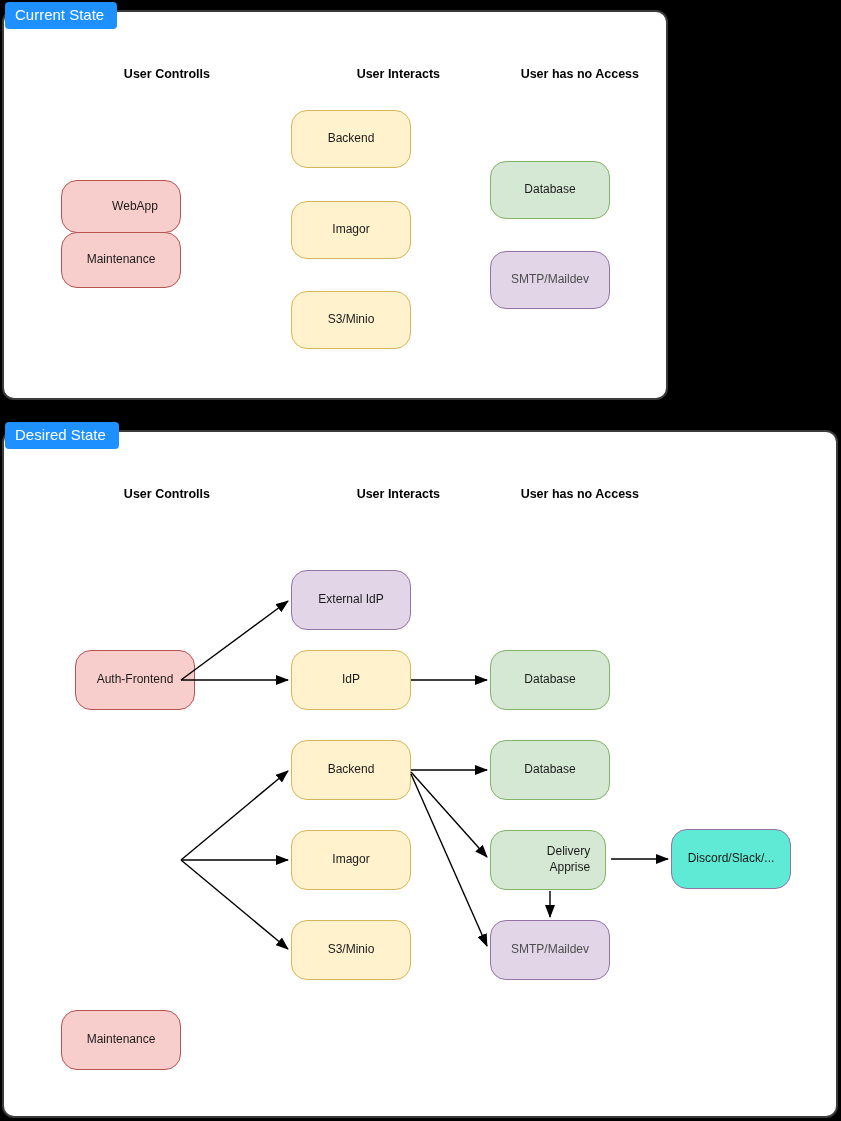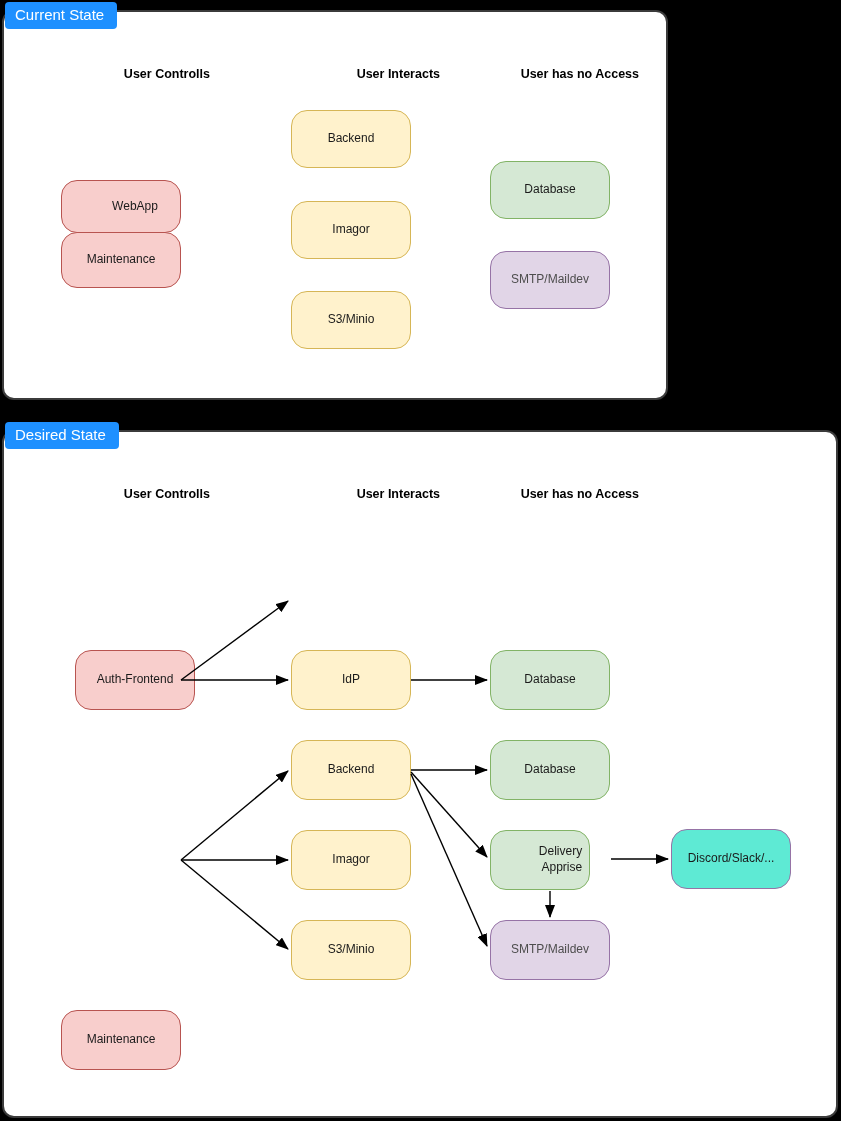--- a/index.html
+++ b/index.html
@@ -96,23 +96,24 @@
     <div class="node" style="left: 291px; top: 110px; width: 120px; height: 58px; background: rgb(255, 242, 204); border-color: rgb(214, 182, 86); color: rgb(26, 26, 26);">Backend</div>
     <div class="node" style="left: 291px; top: 201px; width: 120px; height: 58px; background: rgb(255, 242, 204); border-color: rgb(214, 182, 86); color: rgb(26, 26, 26);">Imagor</div>
     <div class="node" style="left: 291px; top: 291px; width: 120px; height: 58px; background: rgb(255, 242, 204); border-color: rgb(214, 182, 86); color: rgb(26, 26, 26);">S3/Minio</div>
     <div class="node" style="left: 490px; top: 161px; width: 120px; height: 58px; background: rgb(213, 232, 212); border-color: rgb(130, 179, 102); color: rgb(26, 26, 26);">Database</div>
     <div class="node" style="left: 490px; top: 251px; width: 120px; height: 58px; background: rgb(225, 213, 231); border-color: rgb(150, 115, 166); color: rgb(77, 77, 77);">SMTP/Maildev</div>
     <div class="col-header" style="left: 30px; top: 487px;">User Controlls</div>
     <div class="col-header" style="left: 260px; top: 487px;">User Interacts</div>
     <div class="col-header" style="left: 459px; top: 487px;">User has no Access</div>
     <div class="node" style="left: 61px; top: 650px; width: 120px; height: 60px; background: rgb(248, 206, 204); border-color: rgb(184, 84, 80); color: rgb(26, 26, 26); margin-left: 14px;">Auth-Frontend</div>
     <div class="node" style="left: 61px; top: 1010px; width: 120px; height: 60px; background: rgb(248, 206, 204); border-color: rgb(184, 84, 80); color: rgb(26, 26, 26);">Maintenance</div>
+    <div class="node" style="left: 291px; top: 570px; width: 120px; height: 60px; background: rgb(225, 213, 231); border-color: rgb(150, 115, 166); color: rgb(26, 26, 26);">External IdP</div>
     <div class="node" style="left: 291px; top: 650px; width: 120px; height: 60px; background: rgb(255, 242, 204); border-color: rgb(214, 182, 86); color: rgb(26, 26, 26);">IdP</div>
     <div class="node" style="left: 291px; top: 740px; width: 120px; height: 60px; background: rgb(255, 242, 204); border-color: rgb(214, 182, 86); color: rgb(26, 26, 26);">Backend</div>
     <div class="node" style="left: 291px; top: 830px; width: 120px; height: 60px; background: rgb(255, 242, 204); border-color: rgb(214, 182, 86); color: rgb(26, 26, 26);">Imagor</div>
     <div class="node" style="left: 291px; top: 920px; width: 120px; height: 60px; background: rgb(255, 242, 204); border-color: rgb(214, 182, 86); color: rgb(26, 26, 26);">S3/Minio</div>
     <div class="node" style="left: 490px; top: 650px; width: 120px; height: 60px; background: rgb(213, 232, 212); border-color: rgb(130, 179, 102); color: rgb(26, 26, 26);">Database</div>
     <div class="node" style="left: 490px; top: 740px; width: 120px; height: 60px; background: rgb(213, 232, 212); border-color: rgb(130, 179, 102); color: rgb(26, 26, 26);">Database</div>
-    <div class="node" style="left: 490px; top: 830px; width: 100px; height: 60px; background: rgb(213, 232, 212); border-color: rgb(130, 179, 102); color: rgb(26, 26, 26); padding-left: 41px;">Delivery
+    <div class="node" style="left: 490px; top: 830px; width: 116px; height: 60px; background: rgb(213, 232, 212); border-color: rgb(130, 179, 102); color: rgb(26, 26, 26); padding-left: 41px;">Delivery
 Apprise</div>
     <div class="node" style="left: 490px; top: 920px; width: 120px; height: 60px; background: rgb(225, 213, 231); border-color: rgb(150, 115, 166); color: rgb(77, 77, 77);">SMTP/Maildev</div>
     <div class="node" style="left: 671px; top: 829px; width: 120px; height: 60px; background: #5eead4; border-color: rgb(150, 115, 166); color: rgb(26, 26, 26);">Discord/Slack/...</div>
   </div>
 
 </body></html>

